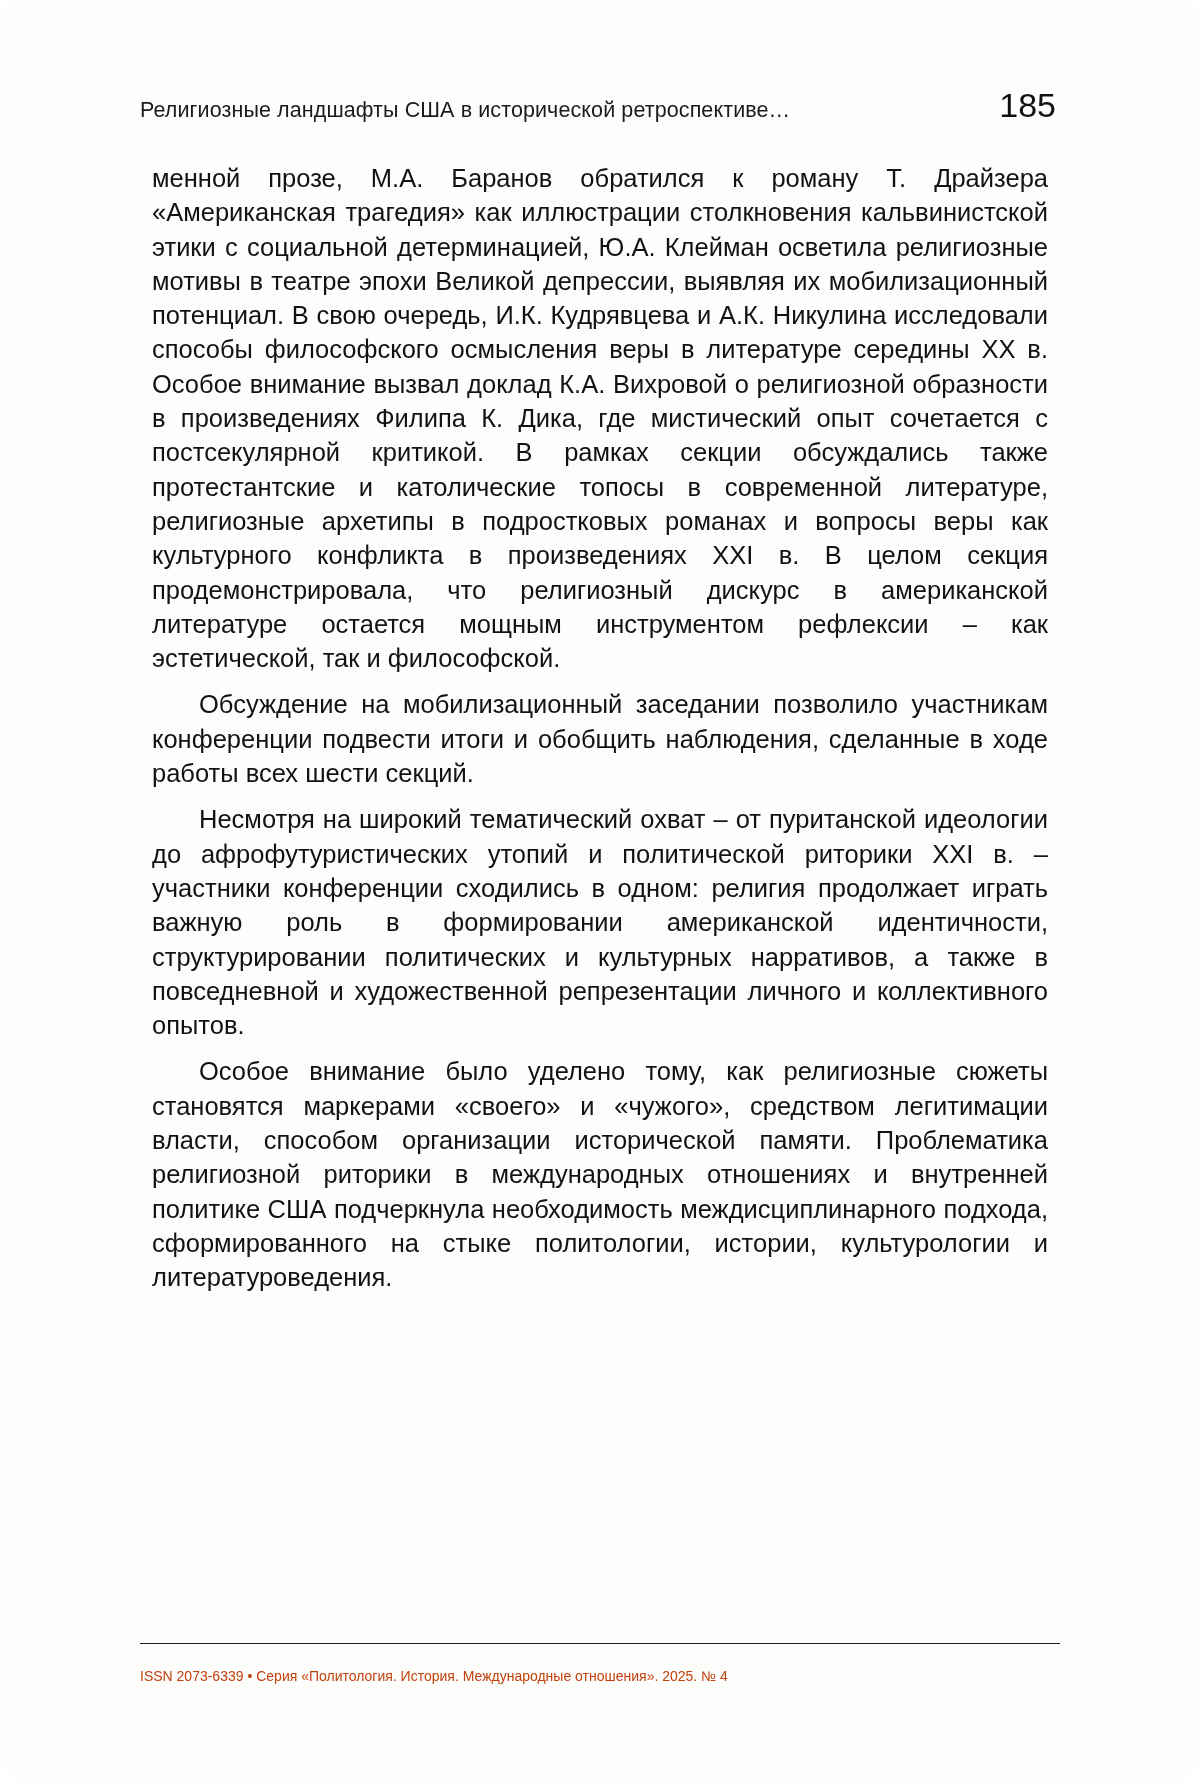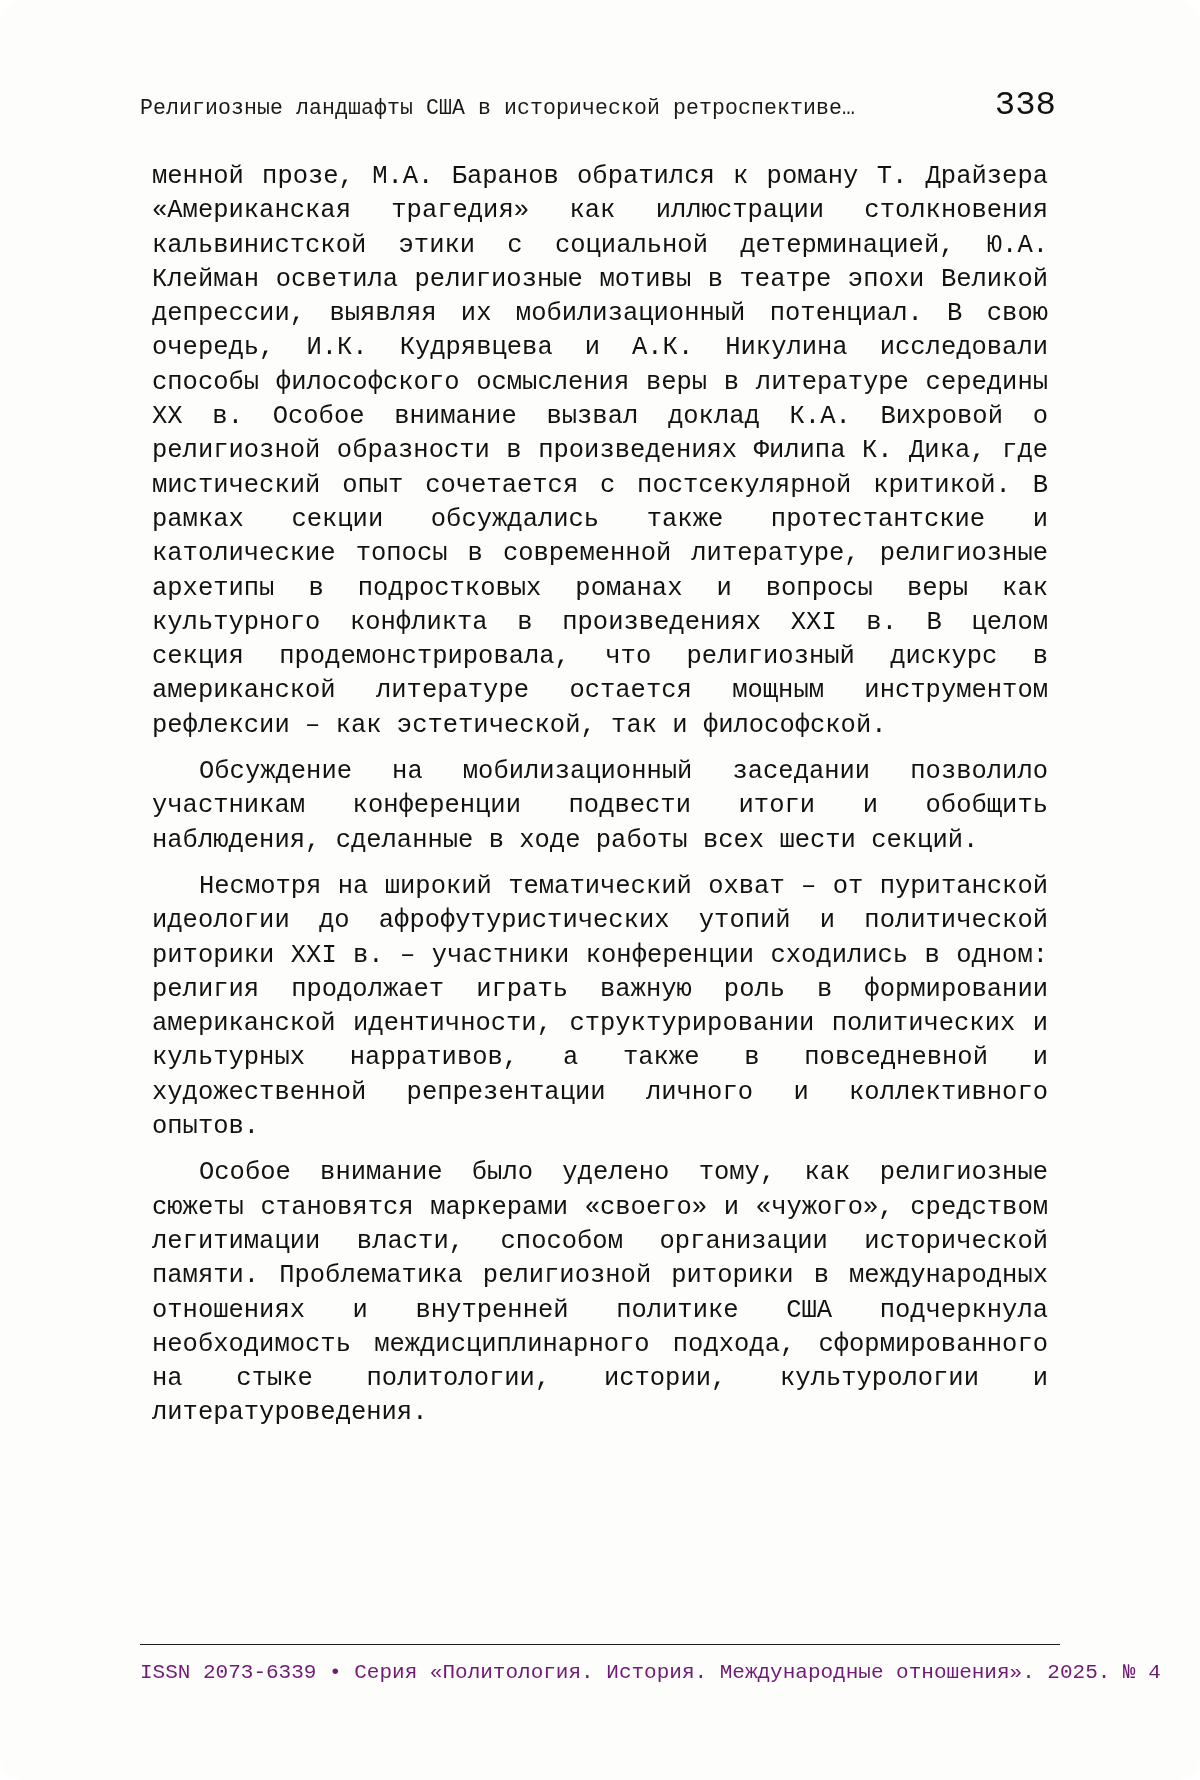--- a/index.html
+++ b/index.html
@@ -6,21 +6,21 @@
     margin: 0;
     padding: 0;
     background: #ffffff;
   }
   .page {
     position: relative;
     width: 1200px;
     height: 1780px;
     background: #fdfdfc;
     box-sizing: border-box;
-    font-family: Liberation Mono, monospace;
+    font-family: Liberation Sans, sans-serif;
     color: #121212;
     overflow: hidden;
     border-radius: 22px;
   }
   .content {
     position: absolute;
     left: 140px;
     top: 86px;
     width: 920px;
   }
@@ -59,37 +59,37 @@
   .body-text p.cont {
     text-indent: 0;
   }
   
   .footer {
     position: absolute;
     left: 140px;
     right: 140px;
     bottom: 96px;
     border-top: 1.6px solid #1d1d1d;
-    padding-top: 16px;
-    font-size: 21px;
-    color: #701a75;
+    padding-top: 24px;
+    font-size: 14px;
+    color: #c2410c;
     white-space: nowrap;
     text-align: left;
   }
 </style>
 </head>
 <body>
 
 <div class="page">
 
   <div class="content">
 
     <div class="running-head">
       <div class="rh-title">Религиозные ландшафты США в исторической ретроспективе…</div>
-      <div class="rh-page">338</div>
+      <div class="rh-page">185</div>
     </div>
 
     <div class="body-text">
       <p class="cont">менной прозе, М.А. Баранов обратился к роману Т. Драйзера «Американская трагедия» как иллюстрации столкновения кальвинистской этики с социальной детерминацией, Ю.А. Клейман осветила религиозные мотивы в театре эпохи Великой депрессии, выявляя их мобилизационный потенциал. В свою очередь, И.К. Кудрявцева и А.К. Никулина исследовали способы философского осмысления веры в литературе середины XX в. Особое внимание вызвал доклад К.А. Вихровой о религиозной образности в произведениях Филипа К. Дика, где мистический опыт сочетается с постсекулярной критикой. В рамках секции обсуждались также протестантские и католические топосы в современной литературе, религиозные архетипы в подростковых романах и вопросы веры как культурного конфликта в произведениях XXI в. В целом секция продемонстрировала, что религиозный дискурс в американской литературе остается мощным инструментом рефлексии – как эстетической, так и философской.</p>
       <p class="indent">Обсуждение на мобилизационный заседании позволило участникам конференции подвести итоги и обобщить наблюдения, сделанные в ходе работы всех шести секций.</p>
       <p class="indent">Несмотря на широкий тематический охват – от пуританской идеологии до афрофутуристических утопий и политической риторики XXI в. – участники конференции сходились в одном: религия продолжает играть важную роль в формировании американской идентичности, структурировании политических и культурных нарративов, а также в повседневной и художественной репрезентации личного и коллективного опытов.</p>
       <p class="indent">Особое внимание было уделено тому, как религиозные сюжеты становятся маркерами «своего» и «чужого», средством легитимации власти, способом организации исторической памяти. Проблематика религиозной риторики в международных отношениях и внутренней политике США подчеркнула необходимость междисциплинарного подхода, сформированного на стыке политологии, истории, культурологии и литературоведения.</p>
     </div>
 
   </div>

